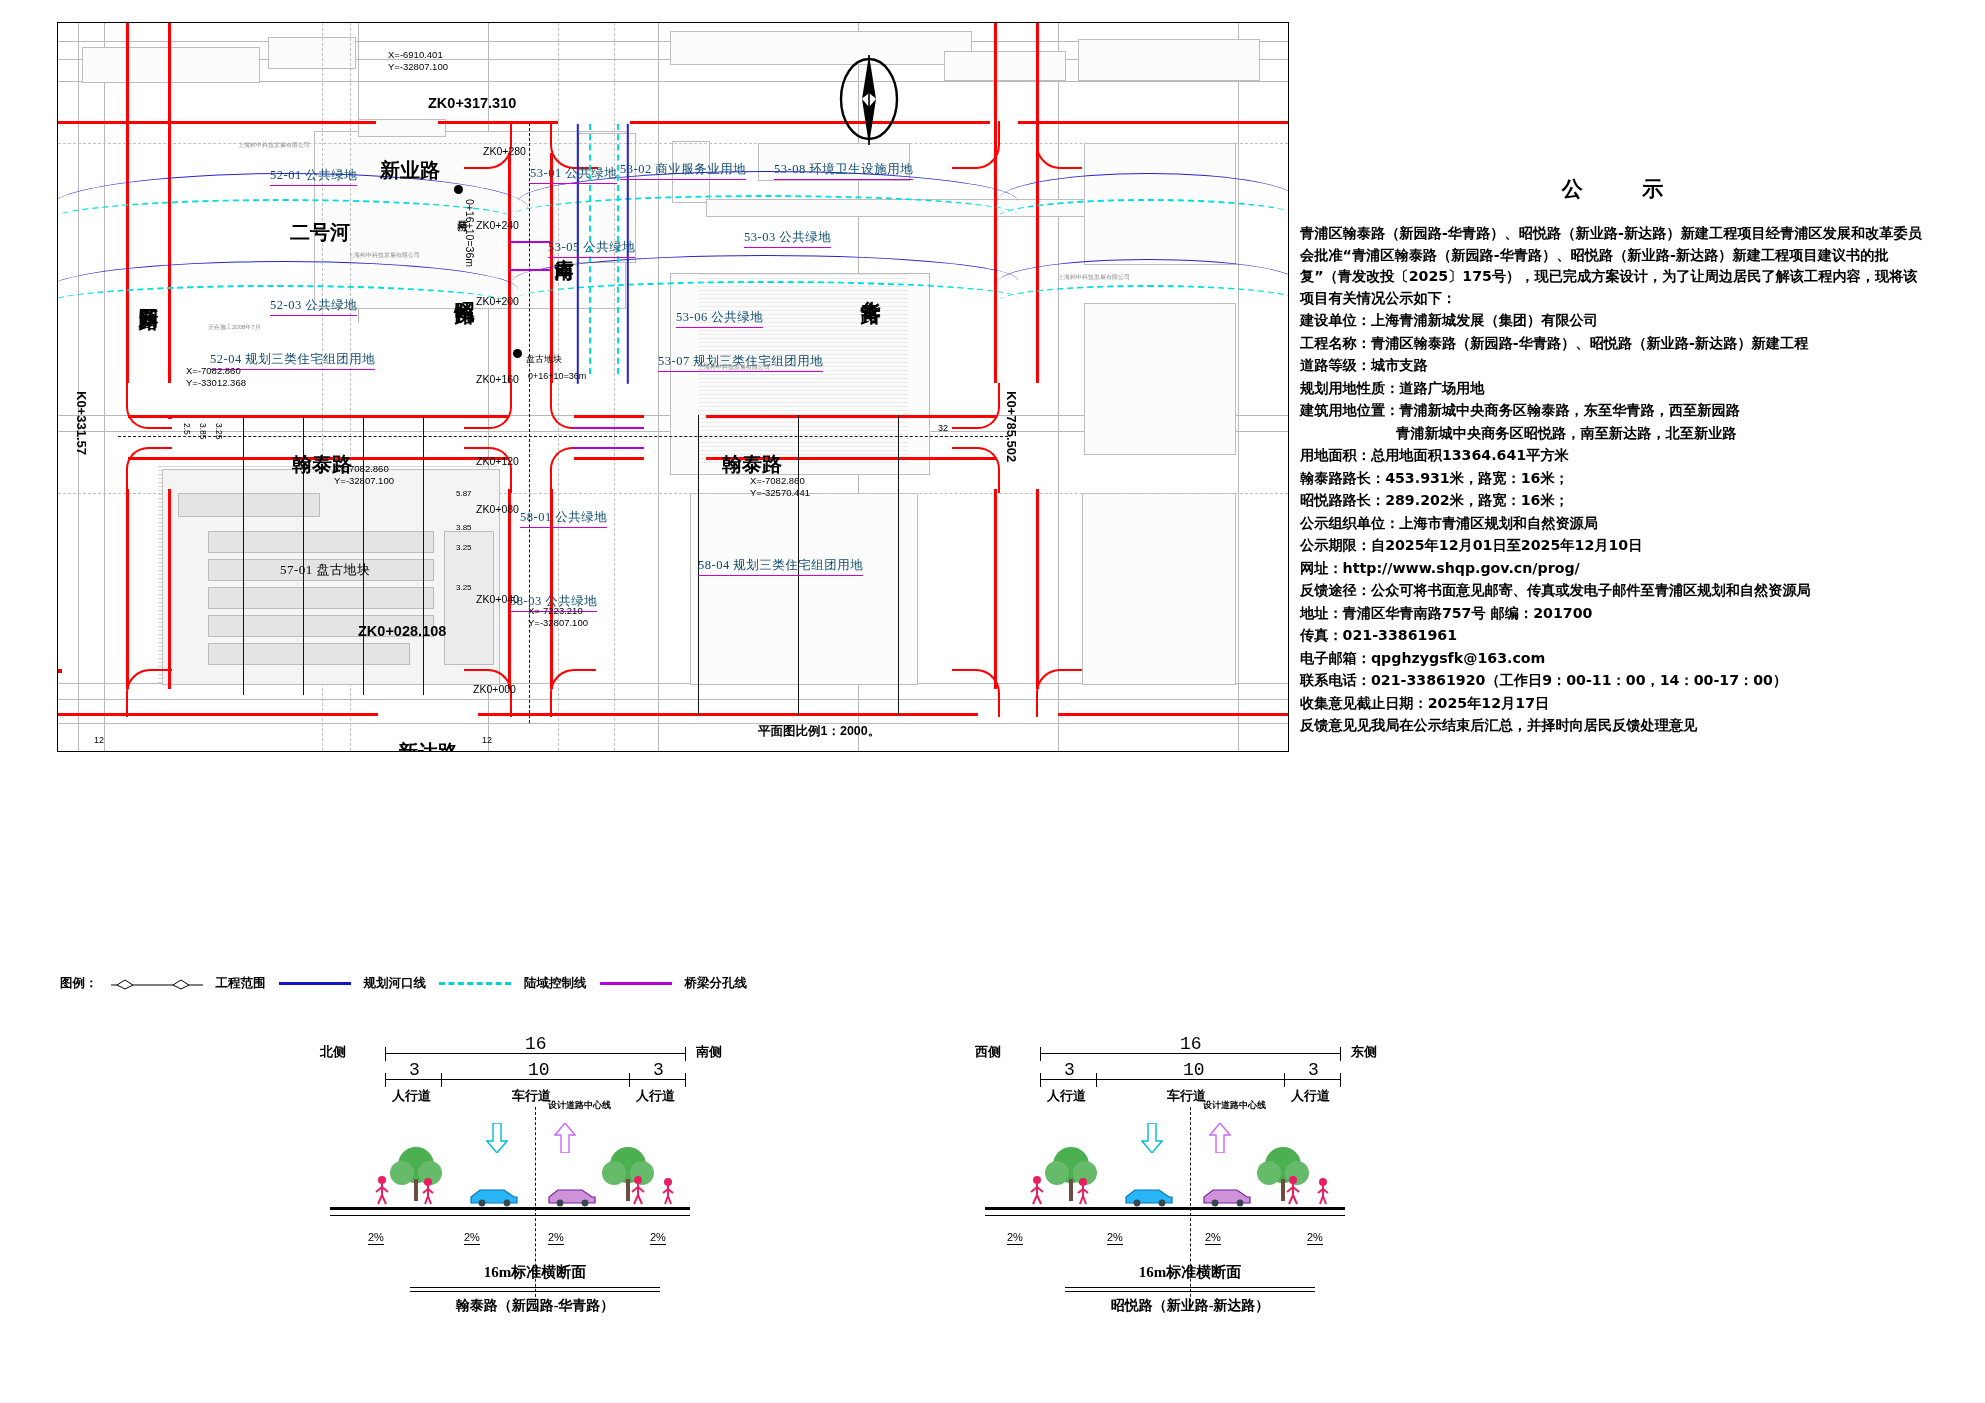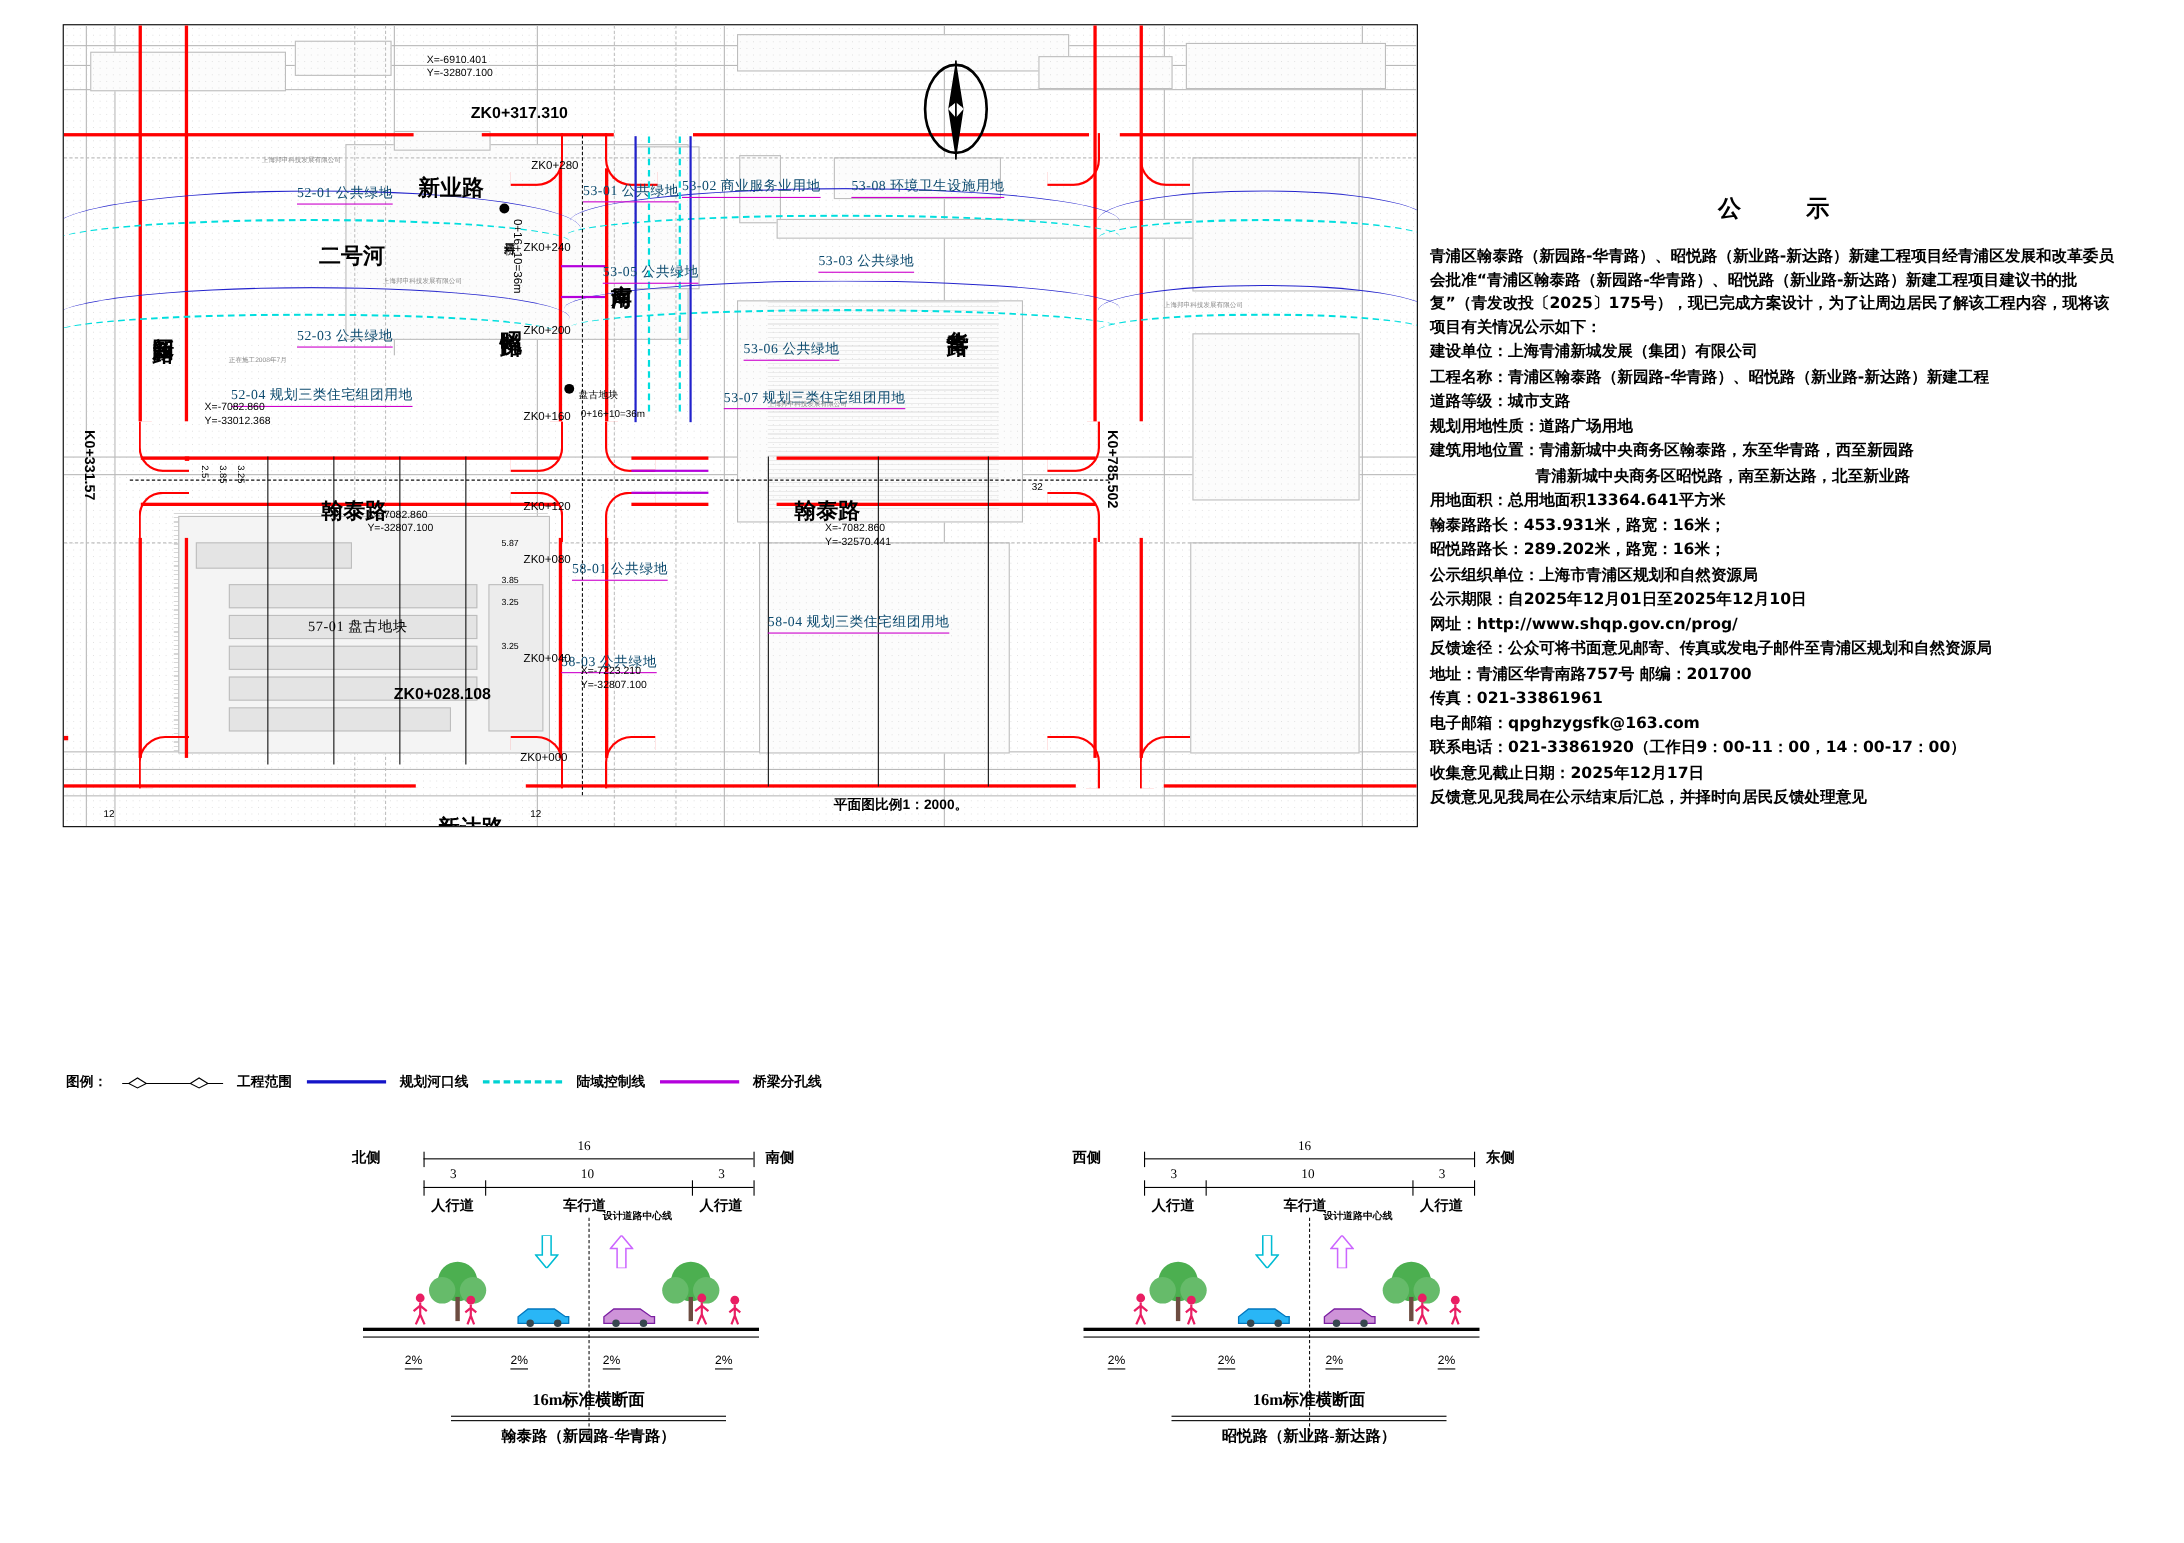--- a/index.html
+++ b/index.html
@@ -63,21 +63,21 @@
   .lg-violet{border-top:3px solid #b400dc;}
   .lg-range{width:92px;height:14px;position:relative;}
 
   
   .xs{position:absolute;}
   .xs-cap{position:absolute;text-align:center;font-family:"Liberation Serif","DejaVu Serif",serif;font-weight:bold;}
   .xs-title{font-size:15px;white-space:nowrap;}
   .xs-sub{font-size:14px;white-space:nowrap;}
   .dbl-rule{border-top:1.5px solid #000;border-bottom:1.5px solid #000;height:3px;}
   .xlab{position:absolute;font-size:13px;font-family:"Liberation Serif","DejaVu Serif",serif;font-weight:bold;white-space:nowrap;}
-  .xnum{position:absolute;font-size:12px;font-family:Liberation Serif, serif;white-space:nowrap;}
+  .xnum{position:absolute;font-size:18px;font-family:Liberation Mono, monospace;white-space:nowrap;}
   .xline{position:absolute;height:1px;background:#000;}
   .xtick{position:absolute;width:1px;background:#000;}
   .pct{position:absolute;font-size:11px;white-space:nowrap;border-bottom:1px solid #000;padding-bottom:1px;}
   .ground{position:absolute;height:2.5px;background:#000;}
   .tree{position:absolute;}
   .ped{position:absolute;}
   .car{position:absolute;}
   .arrowbox{position:absolute;}
 
   
@@ -297,21 +297,21 @@
       <div>X=-7082.860</div>
       <div>Y=-32570.441</div>
     </div>
     <div class="coordbox" style="left:470px;top:582px;">
       <div>X=-7223.210</div>
       <div>Y=-32807.100</div>
     </div>
 
     <div class="dim" style="left:36px;top:712px;">12</div>
     <div class="dim" style="left:424px;top:712px;">12</div>
-    <div class="dim v" style="left:880px;top:414px;">32</div>
+    <div class="dim v" style="left:880px;top:400px;">32</div>
     <div class="dim-v" style="left:124px;top:400px;">2.5</div>
     <div class="dim-v" style="left:140px;top:400px;">3.85</div>
     <div class="dim-v" style="left:156px;top:400px;">3.25</div>
     <div class="dim" style="left:398px;top:466px;font-size:8px;">5.87</div>
     <div class="dim" style="left:398px;top:500px;font-size:8px;">3.85</div>
     <div class="dim" style="left:398px;top:520px;font-size:8px;">3.25</div>
     <div class="dim" style="left:398px;top:560px;font-size:8px;">3.25</div>
 
     <div class="tiny" style="left:150px;top:300px;">正在施工2008年7月</div>
     <div class="tiny" style="left:180px;top:118px;">上海邦申科技发展有限公司</div>

